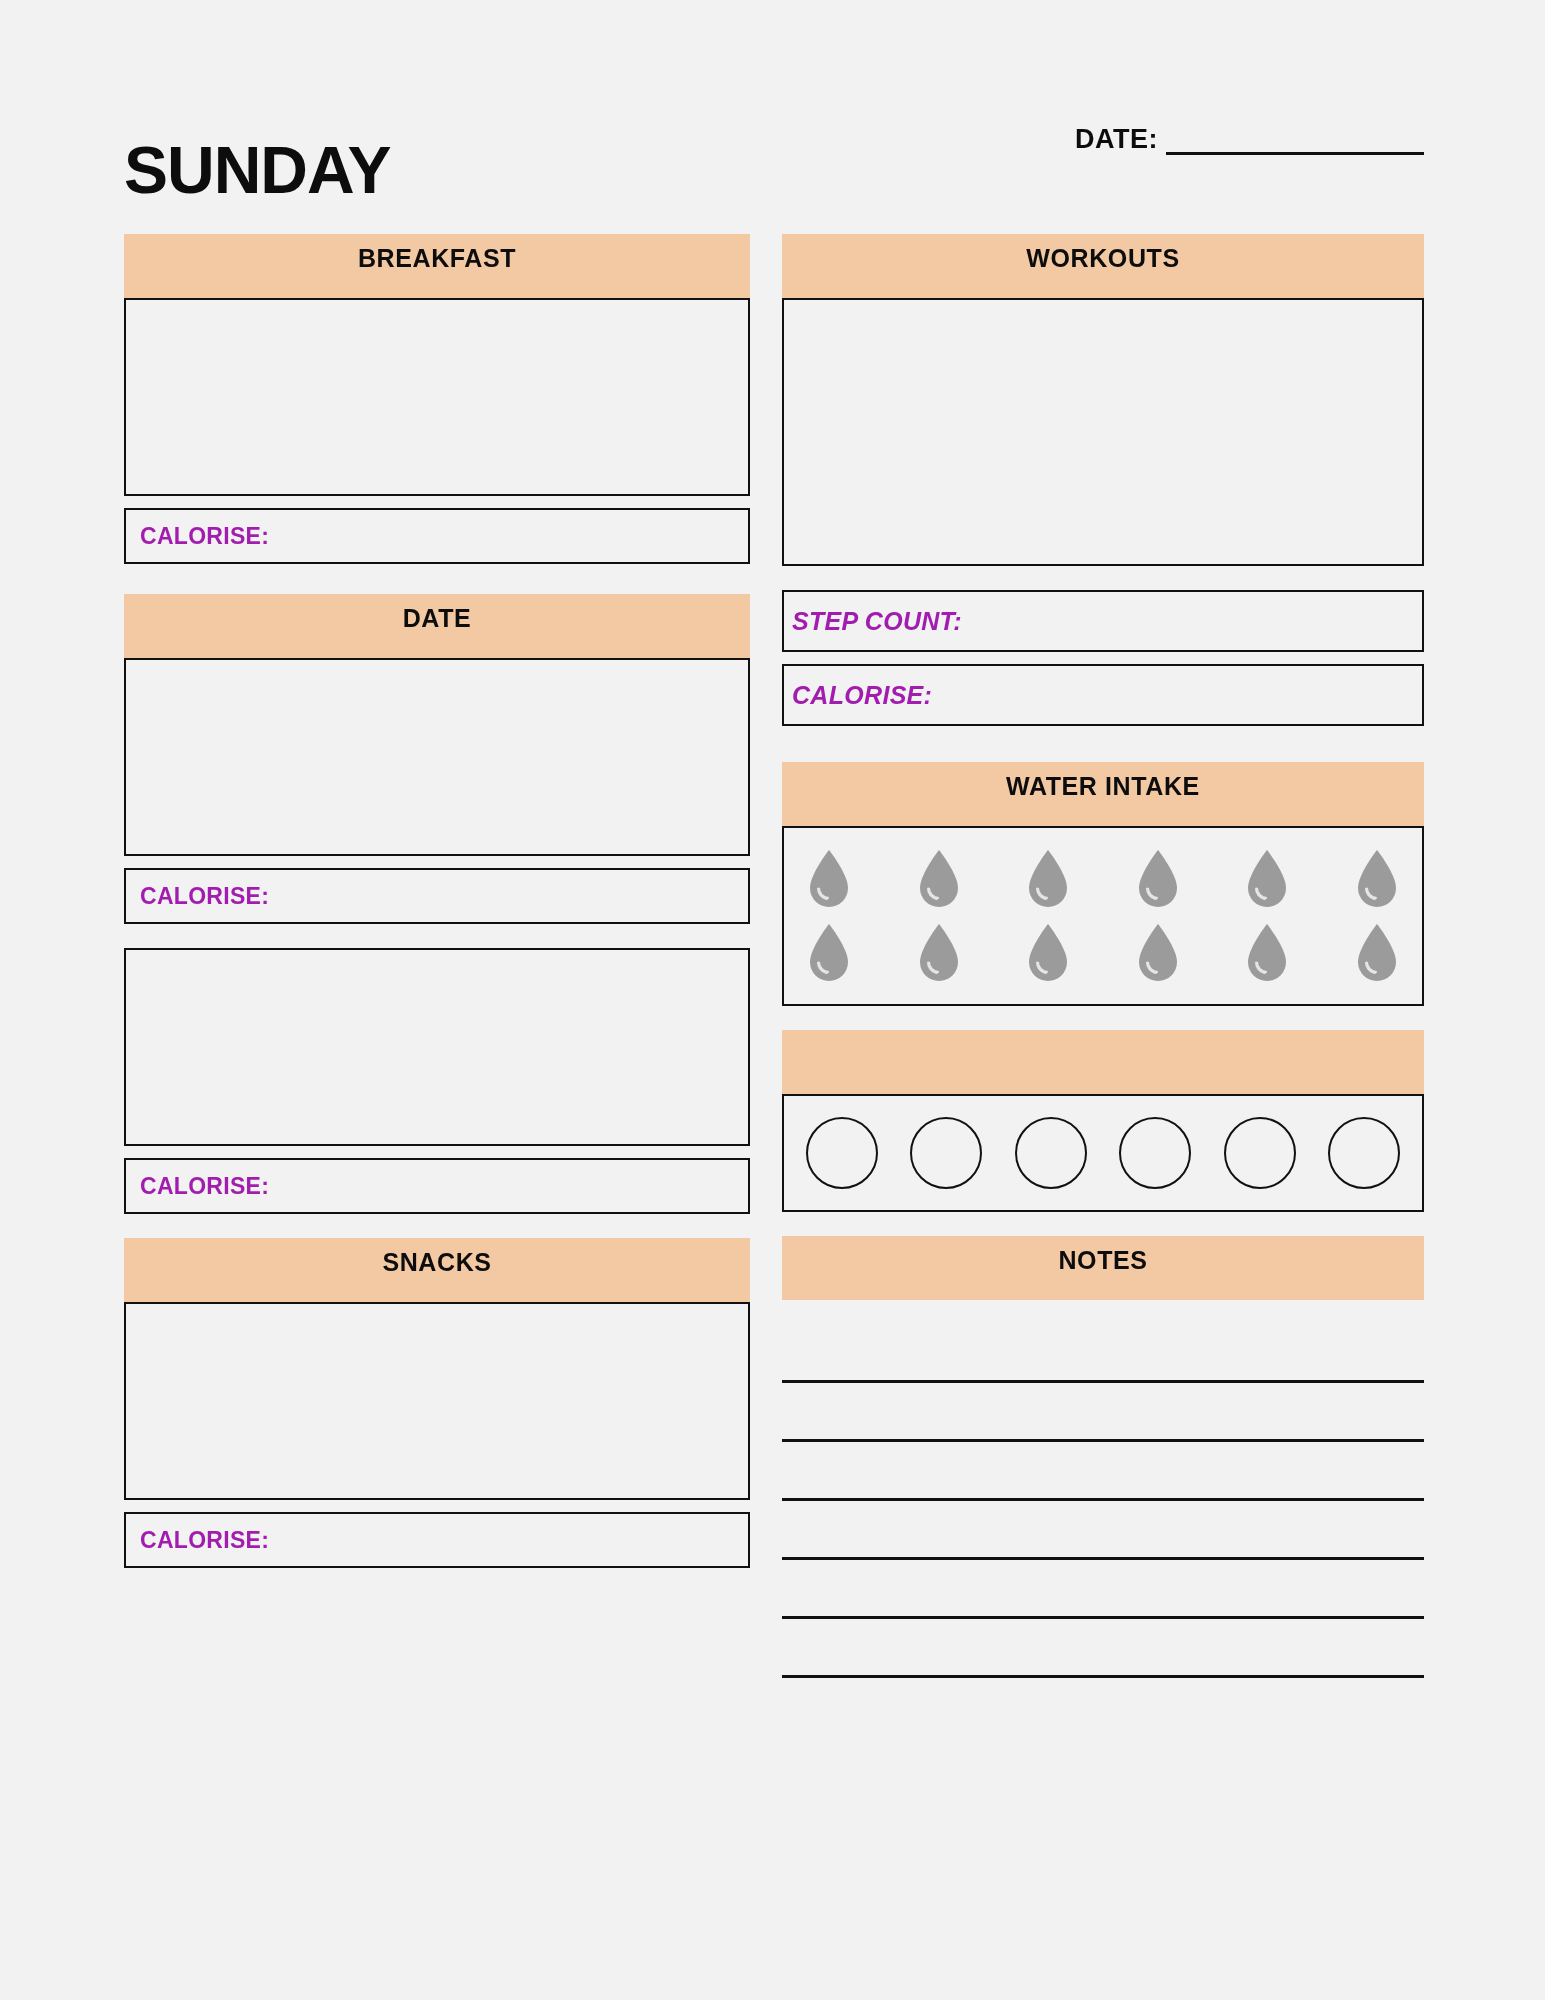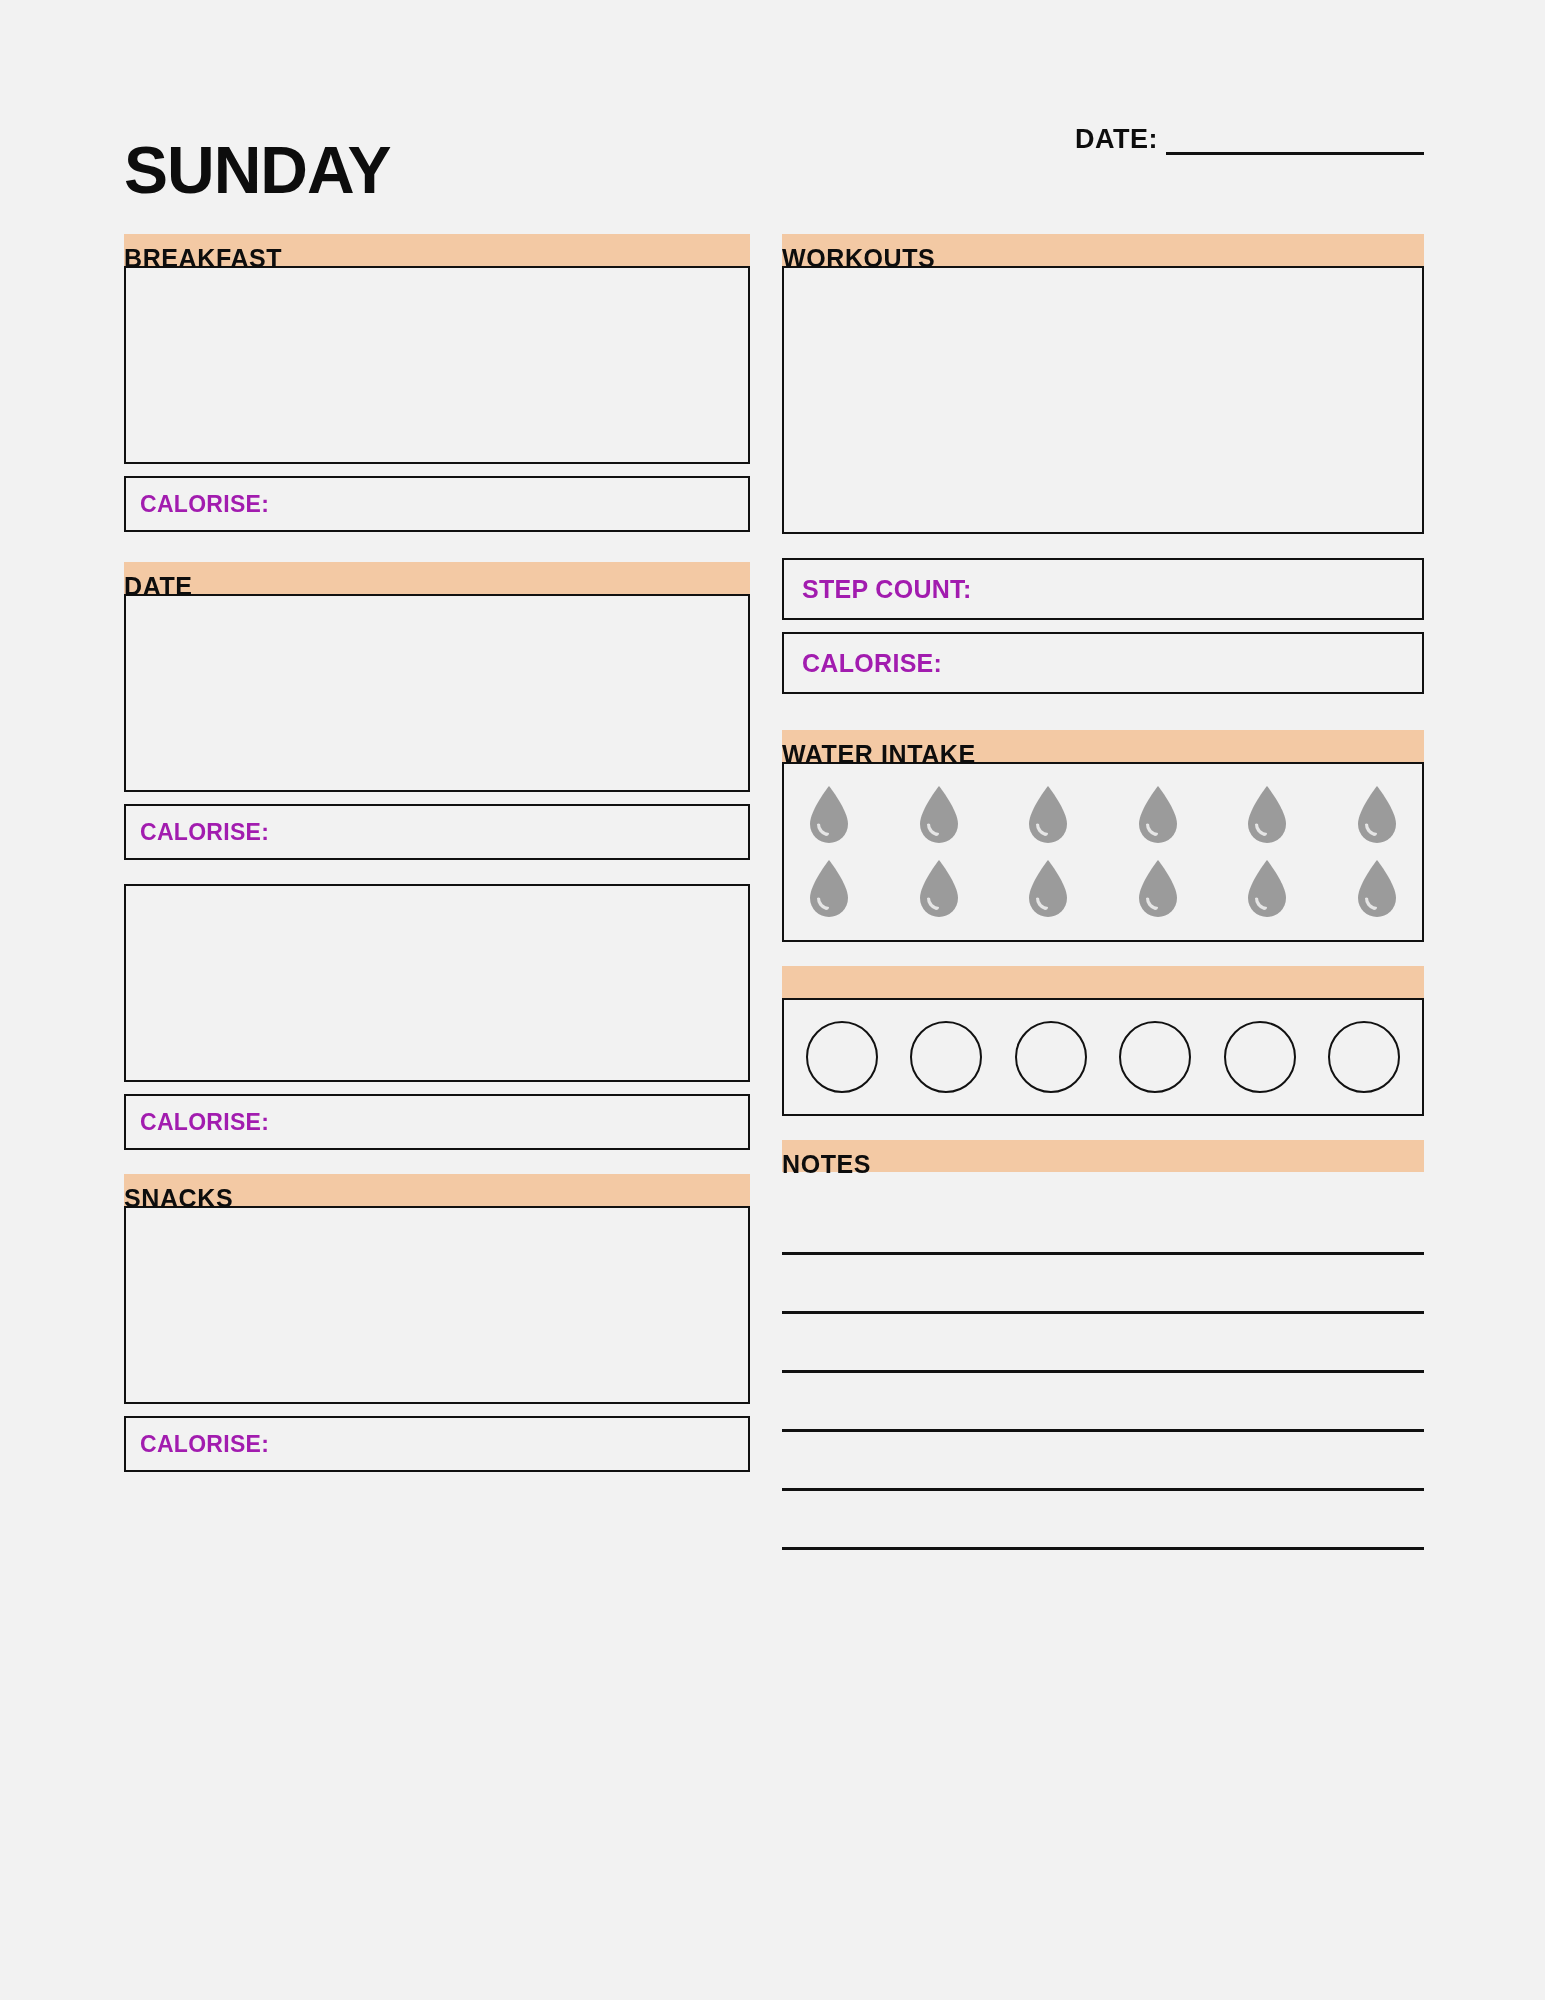--- a/index.html
+++ b/index.html
@@ -72,26 +72,26 @@
   }
   .col-right {
     position: absolute;
     left: 782px;
     top: 234px;
     width: 642px;
   }
 
   .band {
     background: #f3c9a4;
-    text-align: left;
+    text-align: center;
     font-size: 25px;
     font-weight: 700;
     letter-spacing: 0.6px;
     line-height: 48px;
-    height: 32px;
+    height: 64px;
     color: #0d0d0d;
   }
   .band.blank { }
 
   .box {
     border: 2px solid #111;
     background: #f2f2f2;
     box-sizing: border-box;
   }
   .field {
@@ -103,21 +103,22 @@
     align-items: center;
     padding-left: 14px;
     font-size: 23px;
     font-weight: 700;
     letter-spacing: 0.3px;
     color: #a21caf;
   }
   .field.big {
     height: 62px;
     font-size: 25px;
-    padding-left: 18px;
+    padding-left: 8px;
+    font-style: italic;
   }
 
   .gap-s { height: 12px; }
   .gap-m { height: 24px; }
   .gap-l { height: 30px; }
 
   .h-meal { height: 198px; }
   .h-workout { height: 268px; }
 
   

